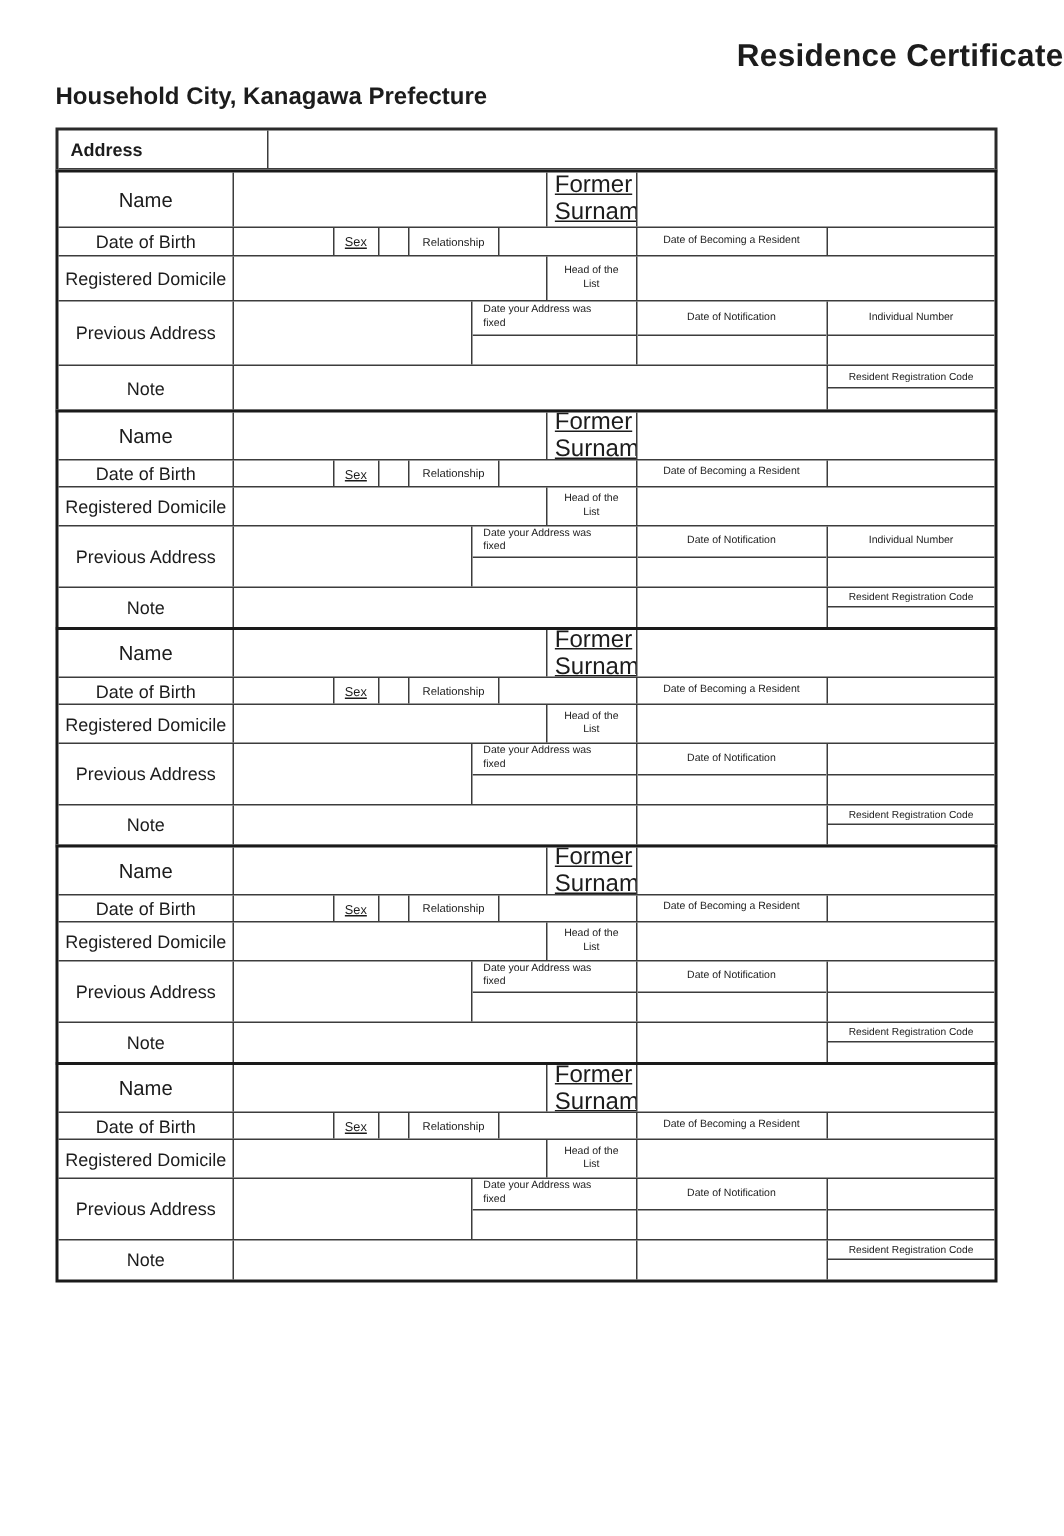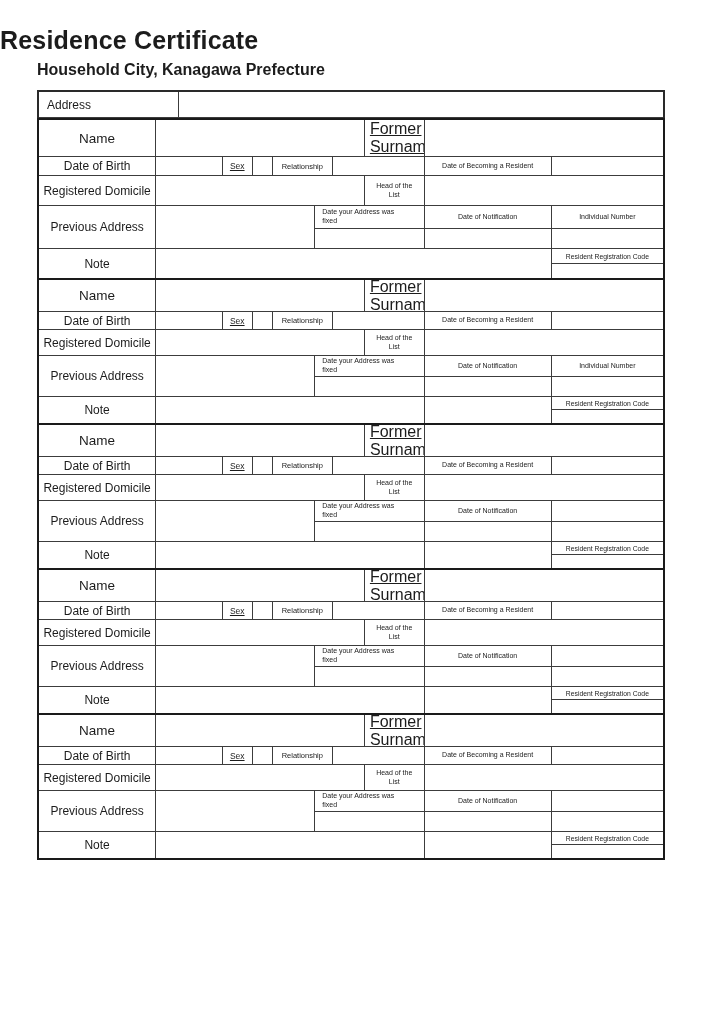--- a/index.html
+++ b/index.html
@@ -1,25 +1,25 @@
 <!DOCTYPE html>
 <html><head>
 <meta charset="utf-8">
 <style>
   * { box-sizing: border-box; margin: 0; padding: 0; }
   html, body { background: #ffffff; }
   .page {
     width: 709px; height: 1024px; position: relative; background: #ffffff;
     font-family: "Liberation Sans", sans-serif; color: #1c1c1c; overflow: hidden;
   }
-  .title { text-align: left; margin-top: 26px; font-size: 25px; font-weight: 600; letter-spacing: .2px; }
+  .title { text-align: right; margin-top: 26px; font-size: 21px; font-weight: 600; letter-spacing: .2px; }
   .subtitle { margin: 6px 0 11px 37px; font-size: 16px; font-weight: 600; }
 
   
-  .top-table { margin-left: 37px; width: 628px; border: 2px solid #2a2a2a; }
+  .top-table { margin-left: 37px; width: 628px; border: 2px solid #2a2a2a; font-weight: bold; }
   .t-row { display: flex; height: 26px; }
   .t-row.first { border-bottom: 1px solid #3c3c3c; }
   .t-label { width: 140px; border-right: 1px solid #3c3c3c; display: flex; align-items: center;
              padding-left: 8px; font-size: 12px; }
   .t-value { flex: 1; }
 
   
   .records { margin-left: 37px; width: 628px; margin-top: 0; }
   .record { border: 2px solid #1a1a1a; margin-top: -2px; background: #fff; }
   .row { display: flex; border-bottom: 1px solid #3c3c3c; }

